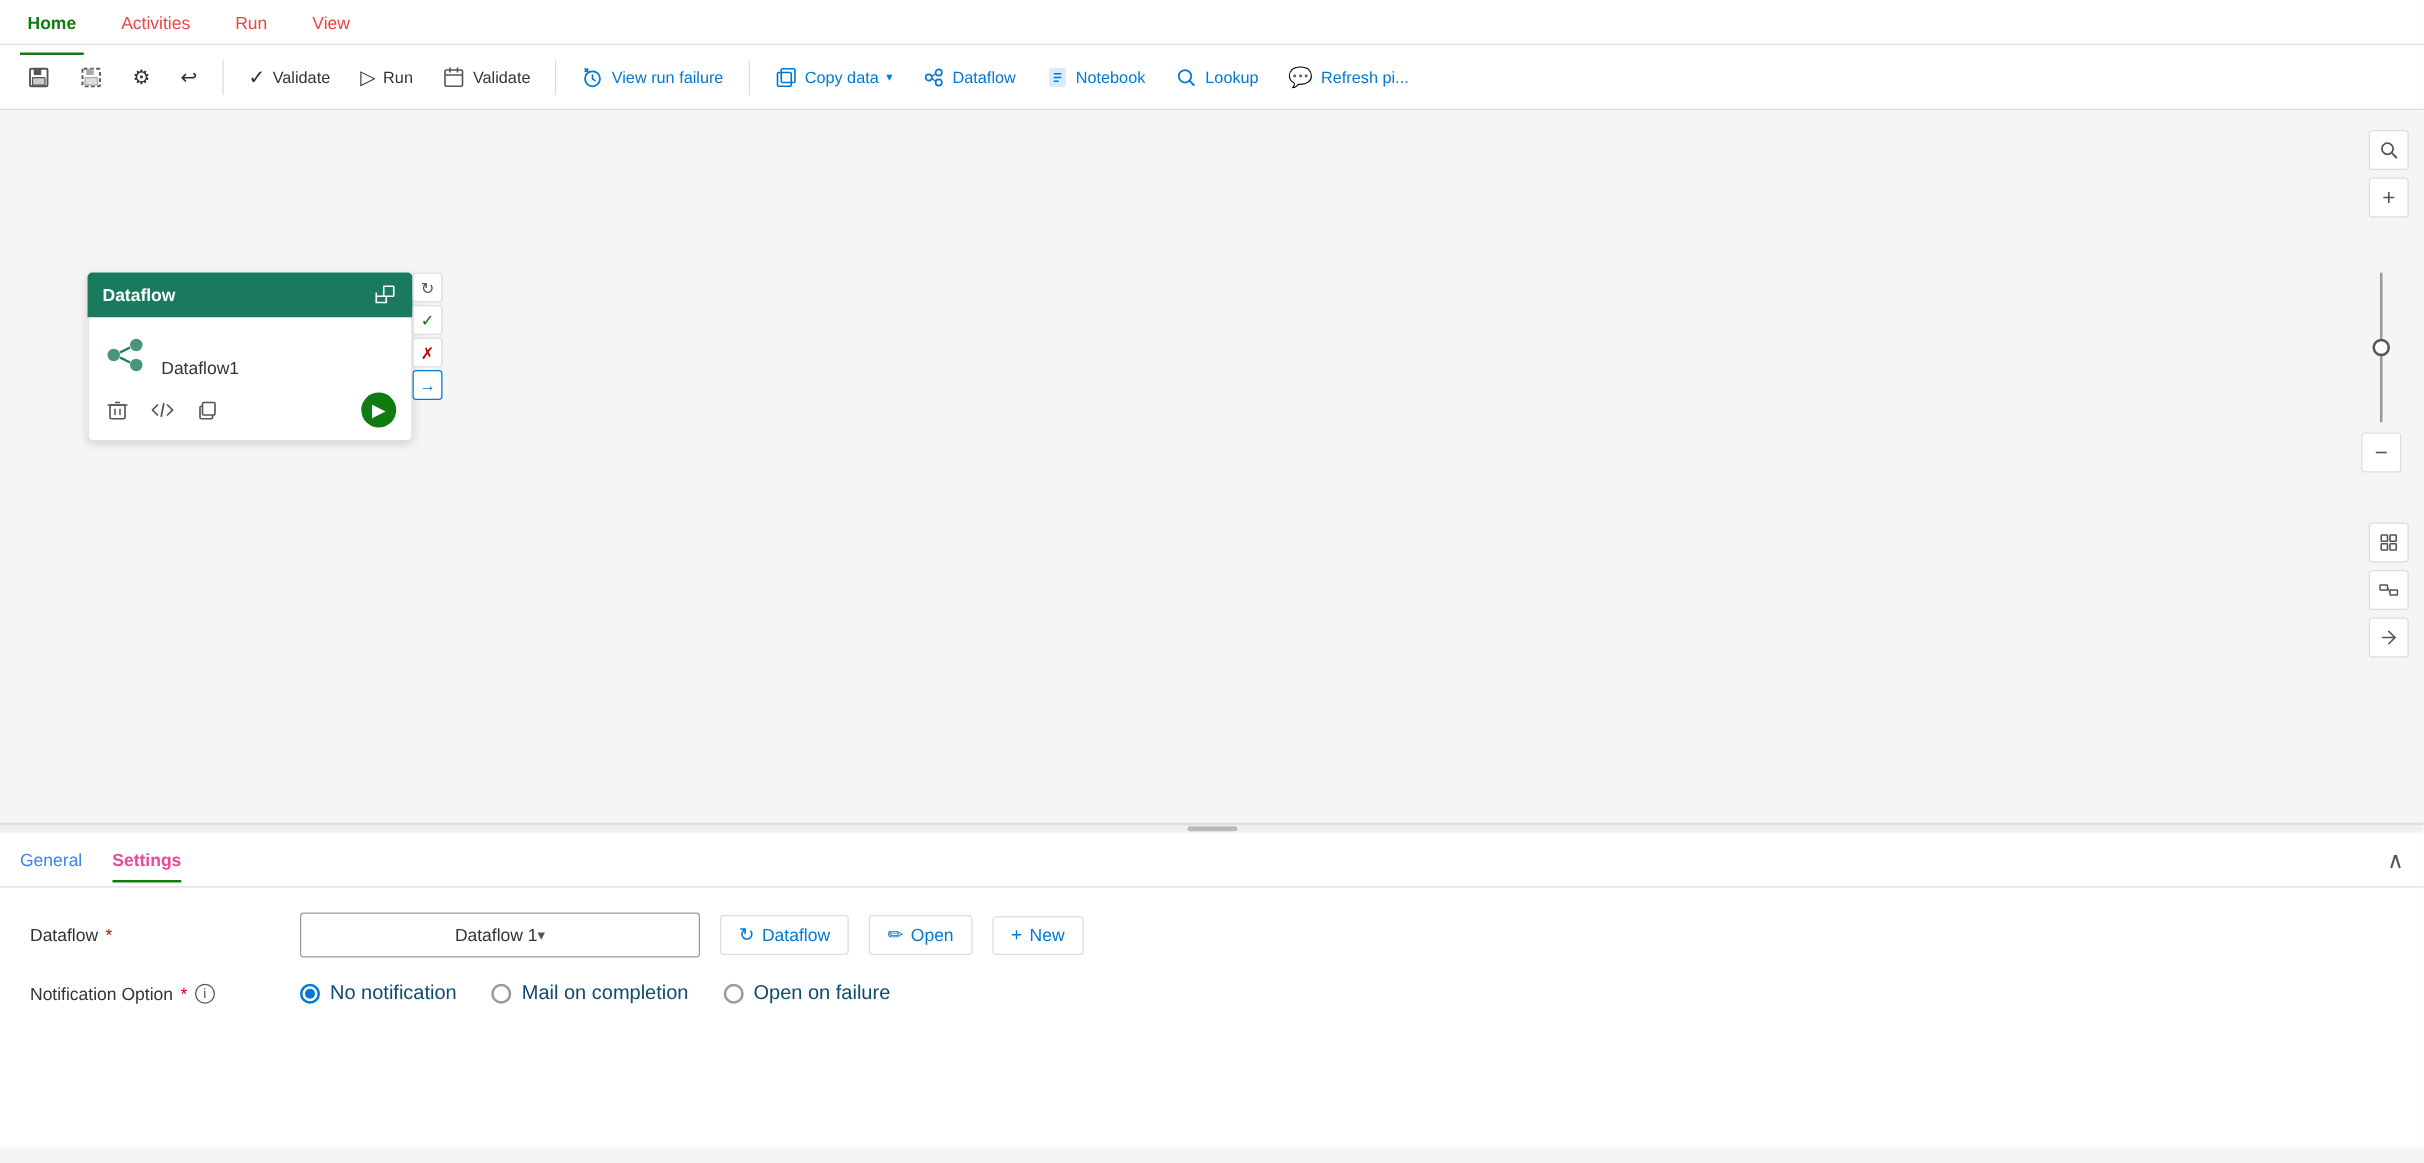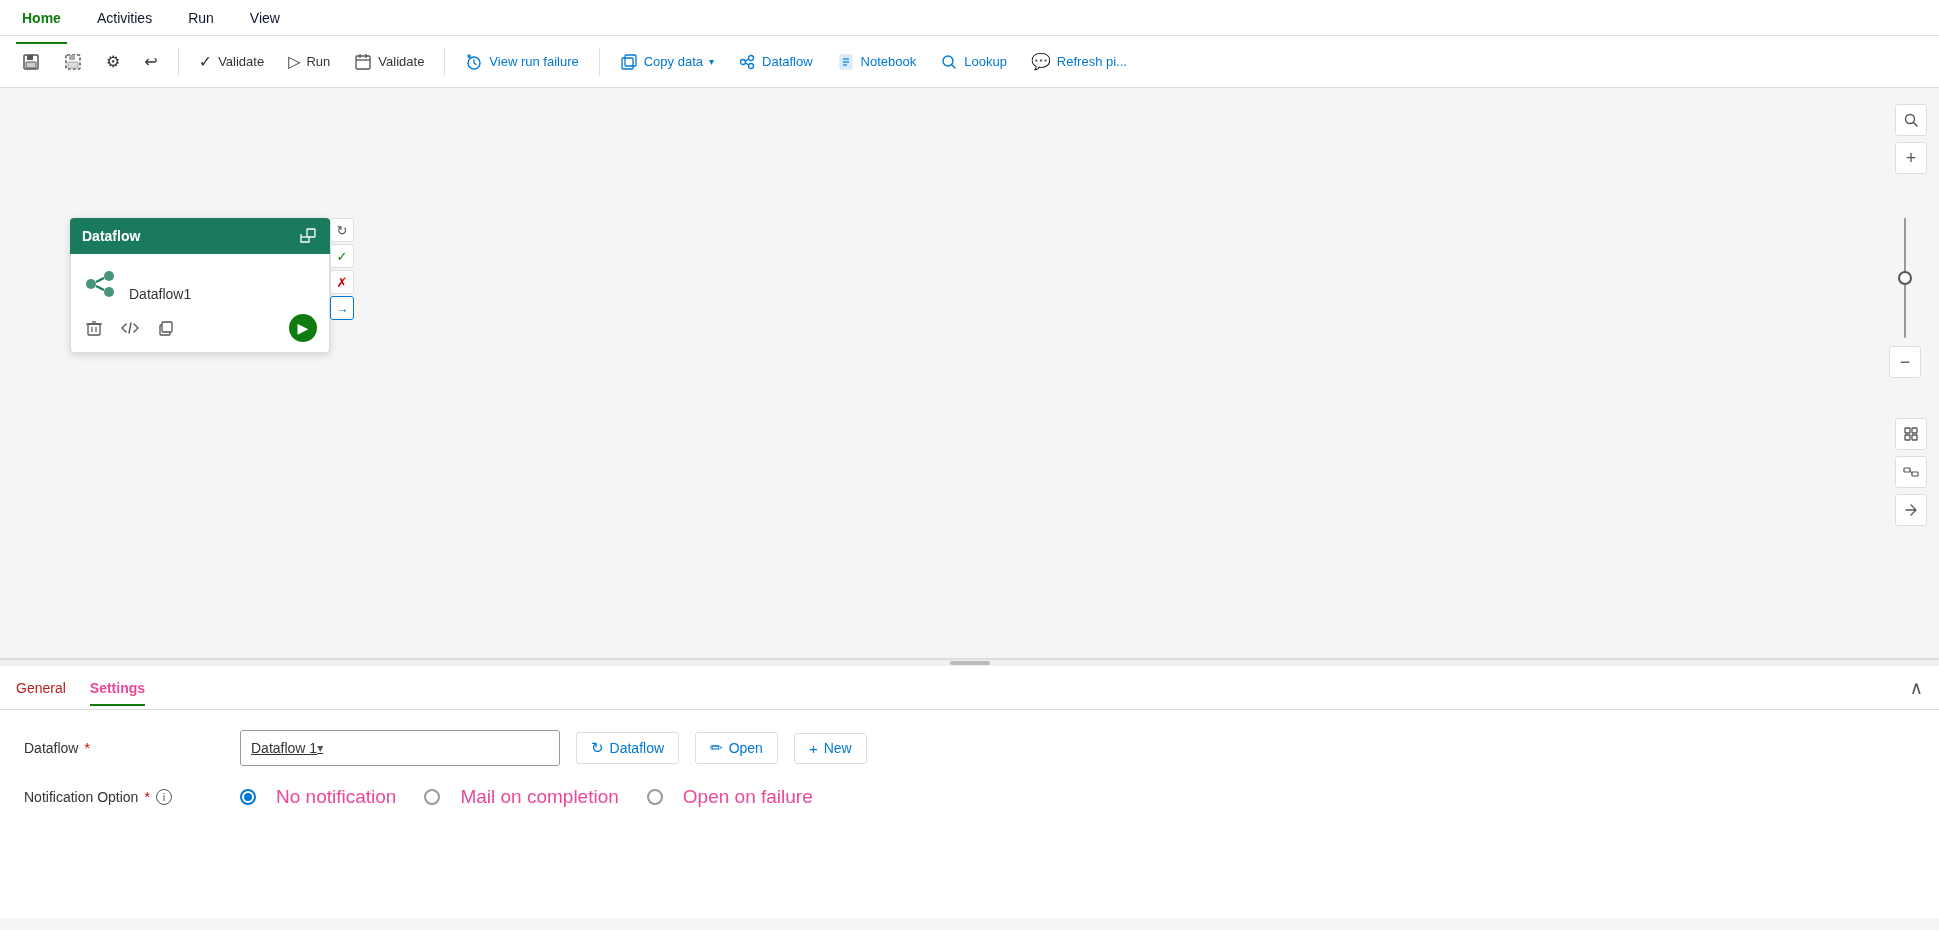--- a/index.html
+++ b/index.html
@@ -10,21 +10,21 @@
       display: flex;
       align-items: center;
       background: #fff;
       border-bottom: 1px solid #e0e0e0;
       height: 36px;
       padding: 0 16px;
       gap: 24px;
     }
     .menu-item {
       font-size: 14px;
-      color: #0f172a;
+      color: #ef4444;
       cursor: pointer;
       padding: 4px 6px;
       position: relative;
     }
     .menu-item.active {
       color: #107c10;
       font-weight: 600;
     }
     .menu-item.active::after {
       content: '';
@@ -273,21 +273,21 @@
       align-items: center;
       height: 44px;
       justify-content: space-between;
     }
     .bottom-tab-group {
       display: flex;
       gap: 24px;
     }
     .bottom-tab {
       font-size: 14px;
-      color: #b91c1c;
+      color: #3b82f6;
       cursor: pointer;
       padding: 10px 0;
       position: relative;
     }
     .bottom-tab.active {
       color: #ec4899;
       font-weight: 600;
     }
     .bottom-tab.active::after {
       content: '';
@@ -344,23 +344,22 @@
     .dropdown-select {
       width: 320px;
       height: 36px;
       border: 1px solid #999;
       border-radius: 3px;
       padding: 0 10px;
       font-size: 14px;
       background: #fff;
       display: flex;
       align-items: center;
-      justify-content: flex-start;
-      cursor: pointer;
-      text-decoration: underline;
+      justify-content: center;
+      cursor: pointer;
     }
     .dropdown-arrow {
       color: #555;
       font-size: 12px;
     }
     .action-btn-sm {
       display: flex;
       align-items: center;
       gap: 6px;
       padding: 6px 14px;
@@ -377,24 +376,24 @@
 
     
     .radio-group {
       display: flex;
       align-items: center;
       gap: 28px;
     }
     .radio-option {
       display: flex;
       align-items: center;
-      gap: 20px;
-      cursor: pointer;
-      font-size: 19px;
-      color: #ec4899;
+      gap: 8px;
+      cursor: pointer;
+      font-size: 16px;
+      color: #0c4a6e;
     }
     .radio-circle {
       width: 16px;
       height: 16px;
       border-radius: 50%;
       border: 2px solid #999;
       display: flex;
       align-items: center;
       justify-content: center;
     }

